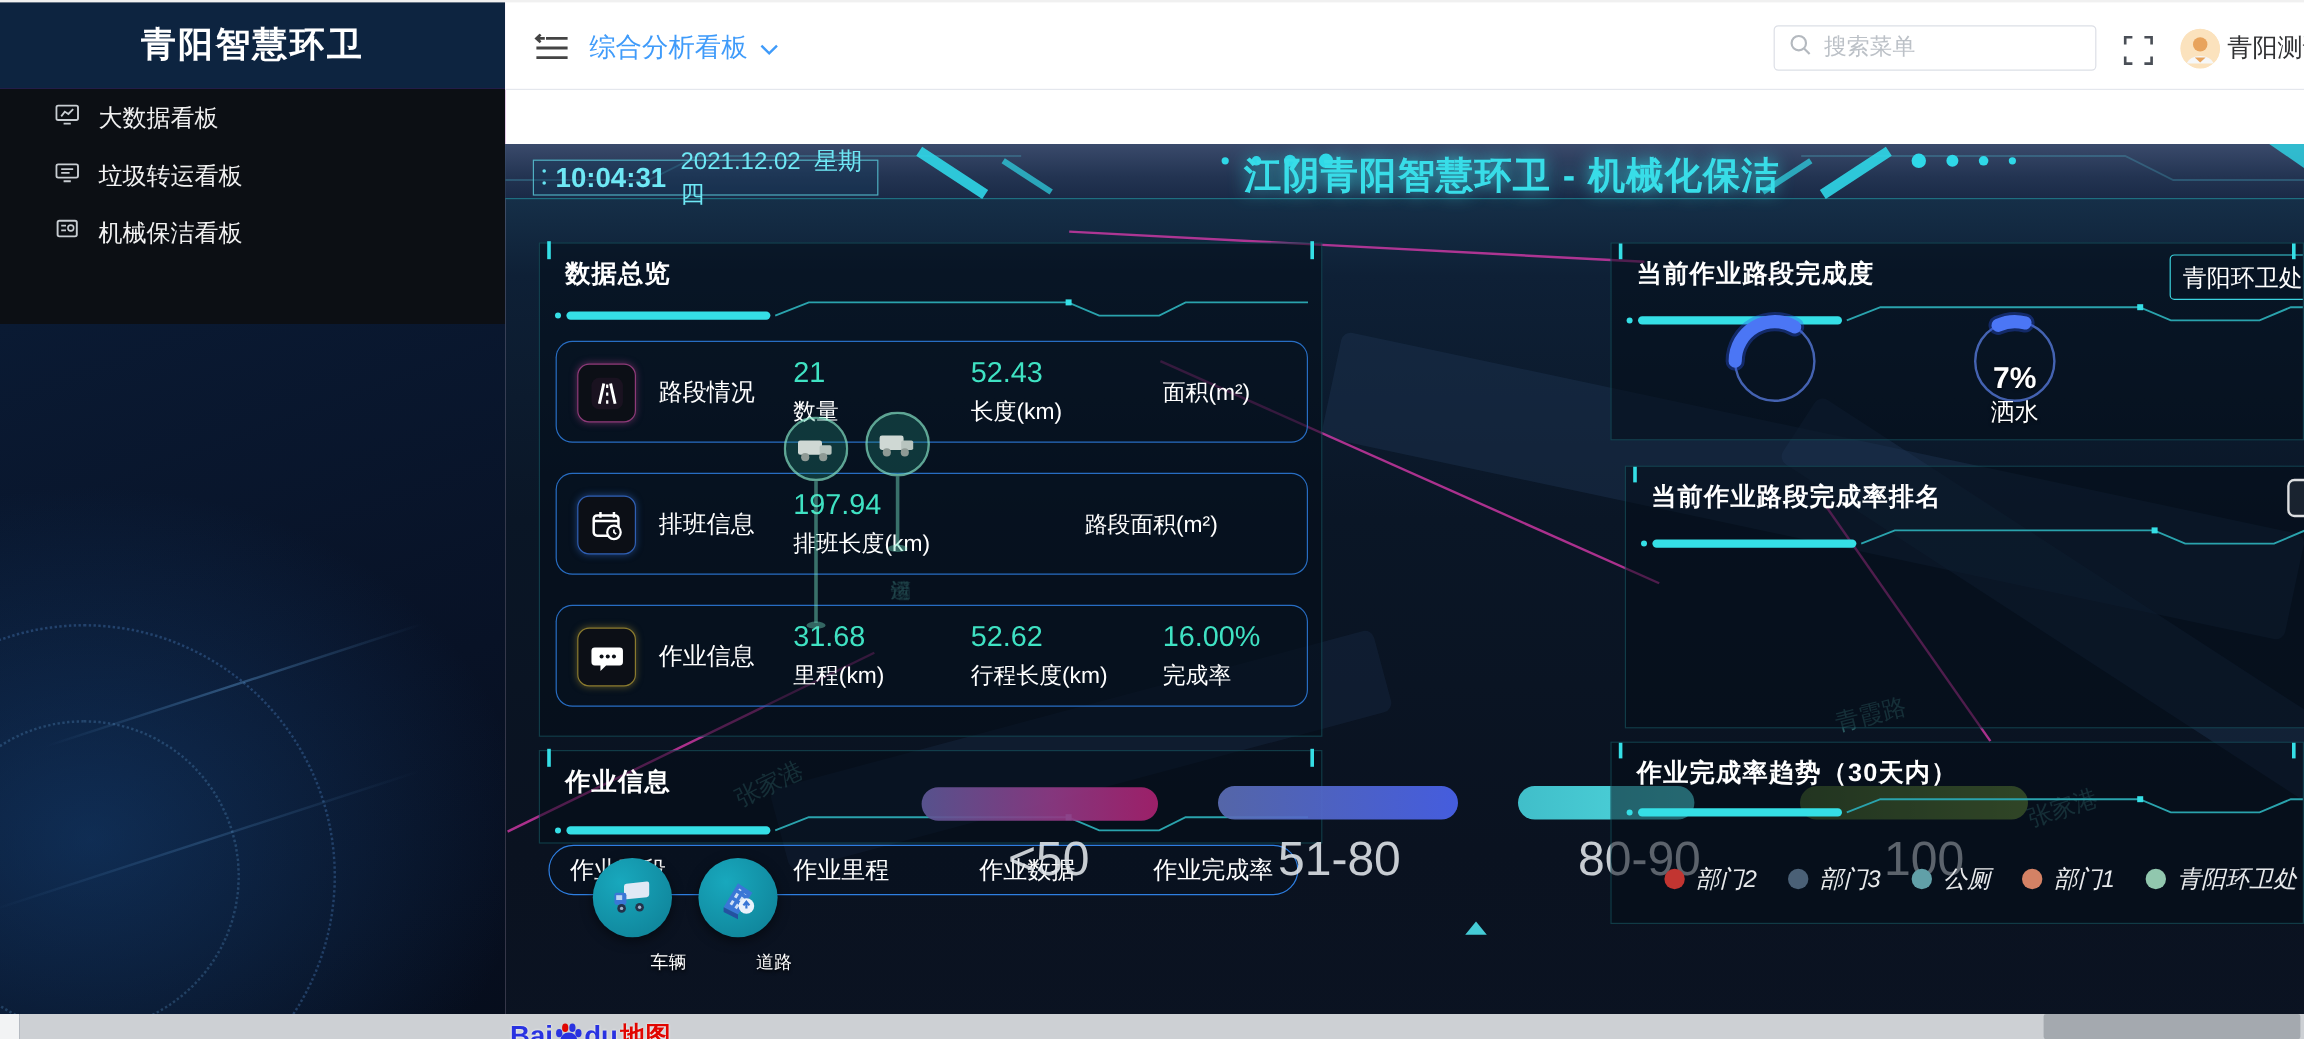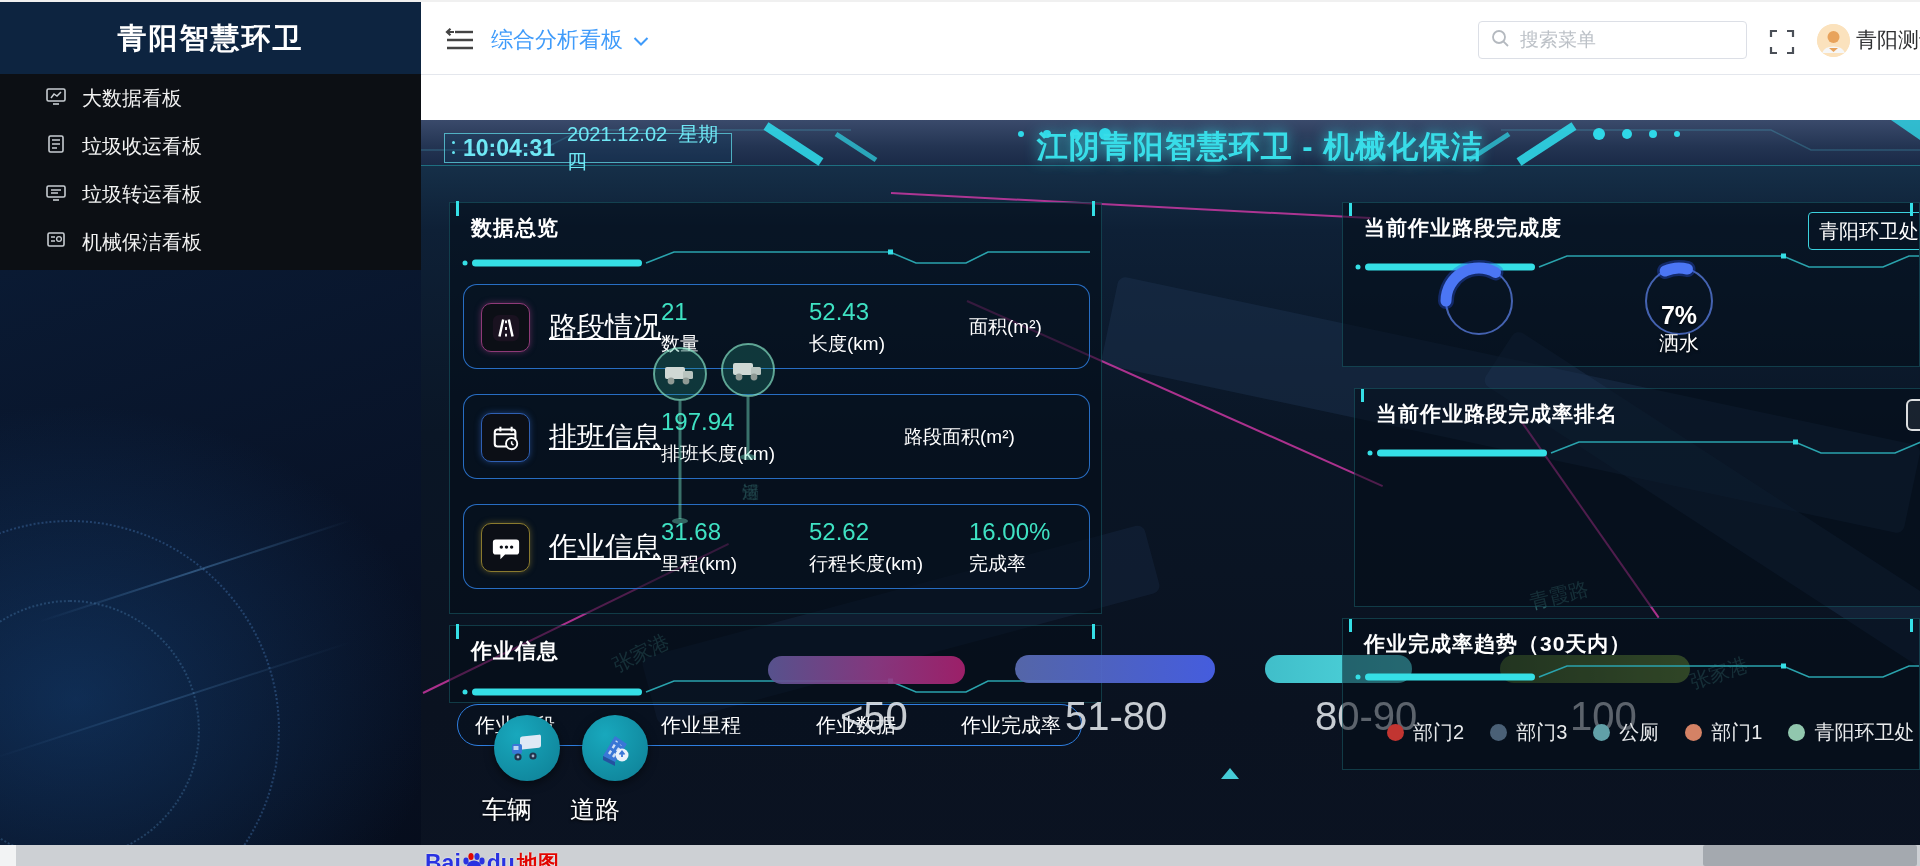--- a/index.html
+++ b/index.html
@@ -56,21 +56,21 @@
   .panel::before { left:6px; } .panel::after { right:6px; }
   .panel-title { position:absolute; left:21px; top:11px; color:#fff; font-size:21px; font-weight:bold; letter-spacing:1px; }
   .deco { position:absolute; left:10px; right:10px; height:20px; }
 
   
   .card { position:absolute; left:13px; width:627px; height:85px; border:1px solid rgba(46,126,224,0.85); border-radius:14px; background:rgba(10,20,35,0.35); }
   .iconbox { position:absolute; left:17px; top:18px; width:49px; height:49px; border-radius:10px; background:#0c0f16; border:1px solid #555; display:flex; align-items:center; justify-content:center; }
   .iconbox.purple { border-color:#8e3a78; box-shadow:0 0 6px rgba(142,58,120,0.6); }
   .iconbox.blue   { border-color:#2f5fb3; box-shadow:0 0 6px rgba(47,95,179,0.6); }
   .iconbox.olive  { border-color:#8a7a2e; box-shadow:0 0 6px rgba(138,122,46,0.6); }
-  .card-label { position:absolute; left:85px; top:50%; transform:translateY(-50%); color:#fff; font-size:28px;text-decoration:underline; }
+  .card-label { position:absolute; left:85px; top:50%; transform:translateY(-50%); color:#fff; font-size:20px; }
   .metric { position:absolute; top:50%; transform:translateY(-50%); display:flex; flex-direction:column; justify-content:center; }
   .metric-value { color:#3fe2c3; font-size:24px; margin-bottom:5px; }
   .metric-value:empty { display:none; }
   .metric-label { color:#fff; font-size:19px; }
 
   
   #tab-row { left:36px; top:584px; width:625px; height:42px; border:1px solid #2e7ee0; border-radius:21px; background:rgba(8,18,30,0.30); }
   .tab { position:absolute; top:50%; transform:translate(-50%,-50%); color:#fff; font-size:20px; white-space:nowrap; cursor:pointer; }
 
   
@@ -80,32 +80,32 @@
   .pill3 { background:linear-gradient(90deg,#45cdd8,#55e8ee); }
   .pill4 { background:linear-gradient(90deg,#55782f,#7aa43e); opacity:0.82; }
   .pill-label { position:absolute; color:rgba(225,230,235,0.88); font-size:40px; white-space:nowrap; }
 
   
   .gauge-text { position:absolute; width:120px; text-align:center; color:#fff; text-shadow:0 1px 3px rgba(0,0,0,0.8); }
   .gauge-val { font-size:25px; font-weight:bold; }
   .gauge-lab { font-size:20px; }
 
   
-  #trend-legend { position:absolute; left:44px; top:100px; display:flex; align-items:center; gap:26px; }
+  #trend-legend { position:absolute; left:44px; top:100px; display:flex; align-items:center; gap:26px;font-style:italic; }
   .lg-item { display:flex; align-items:center; gap:9px; }
   .lg-dot { width:17px; height:17px; border-radius:50%; }
   .lg-label { color:#e8eaec; font-size:20px; white-space:nowrap; }
 
   
   .cyan-select { position:absolute; border:1px solid #3bd2de; border-radius:4px; color:#fff; font-size:20px; display:flex; align-items:center; padding:0 10px; background:rgba(8,20,34,0.4); cursor:pointer; white-space:nowrap; }
   .white-select { position:absolute; border:2px solid rgba(255,255,255,0.85); border-radius:6px; background:rgba(255,255,255,0.08); cursor:pointer; }
 
   
   .toggle-circle { position:absolute; width:66px; height:66px; border-radius:50%; background:radial-gradient(circle at 35% 30%, #18a8bd, #0e7e94); box-shadow:0 3px 10px rgba(0,0,0,0.5); display:flex; align-items:center; justify-content:center; cursor:pointer; }
-  .toggle-label { position:absolute; width:90px; text-align:left; color:#fff; font-size:25px; text-shadow:0 1px 3px #000; }
+  .toggle-label { position:absolute; width:90px; text-align:right; color:#fff; font-size:15px; text-shadow:0 1px 3px #000; }
 
   
   .pin { position:absolute; }
 
   #baidu-logo { left:4px; top:682px; display:flex; align-items:center; }
   #baidu-logo .bai { color:#2932e1; font-size:23px; font-weight:bold; text-shadow:0 0 2px #fff; }
   #baidu-logo .ditu { color:#e10601; font-size:21px; font-weight:bold; text-shadow:0 0 2px #fff; margin-left:2px; }
 
   #triangle-marker { position:absolute; width:0; height:0; border-left:9px solid transparent; border-right:9px solid transparent; border-bottom:11px solid #49d6e0; opacity:0.95; }
 
@@ -126,29 +126,20 @@
     <div id="sidebar-menu" class="abs">
       <div class="menu-item">
         <span>
           <svg width="20" height="20" viewBox="0 0 20 20">
               <rect x="1" y="3" width="18" height="12" rx="1.5" fill="none" stroke="#c8cdd2" stroke-width="1.6"></rect>
               <path d="M5 12 L8 8 L11 10 L15 6" fill="none" stroke="#c8cdd2" stroke-width="1.5"></path>
               <path d="M7 18 h6" stroke="#c8cdd2" stroke-width="1.6"></path>
             </svg>
         </span>
         <span>大数据看板</span>
-      </div>
-      <div class="menu-item">
-        <span>
-          <svg width="20" height="20" viewBox="0 0 20 20">
-              <rect x="3" y="2" width="14" height="16" rx="1.5" fill="none" stroke="#c8cdd2" stroke-width="1.6"></rect>
-              <path d="M6 6 h8 M6 10 h8 M6 14 h5" stroke="#c8cdd2" stroke-width="1.4"></path>
-            </svg>
-        </span>
-        <span>垃圾收运看板</span>
       </div>
       <div class="menu-item">
         <span>
           <svg width="20" height="20" viewBox="0 0 20 20">
               <rect x="1" y="4" width="18" height="11" rx="1.5" fill="none" stroke="#c8cdd2" stroke-width="1.6"></rect>
               <path d="M5 8 h10 M5 11 h7" stroke="#c8cdd2" stroke-width="1.4"></path>
               <path d="M7 18 h6" stroke="#c8cdd2" stroke-width="1.6"></path>
             </svg>
         </span>
         <span>垃圾转运看板</span>

